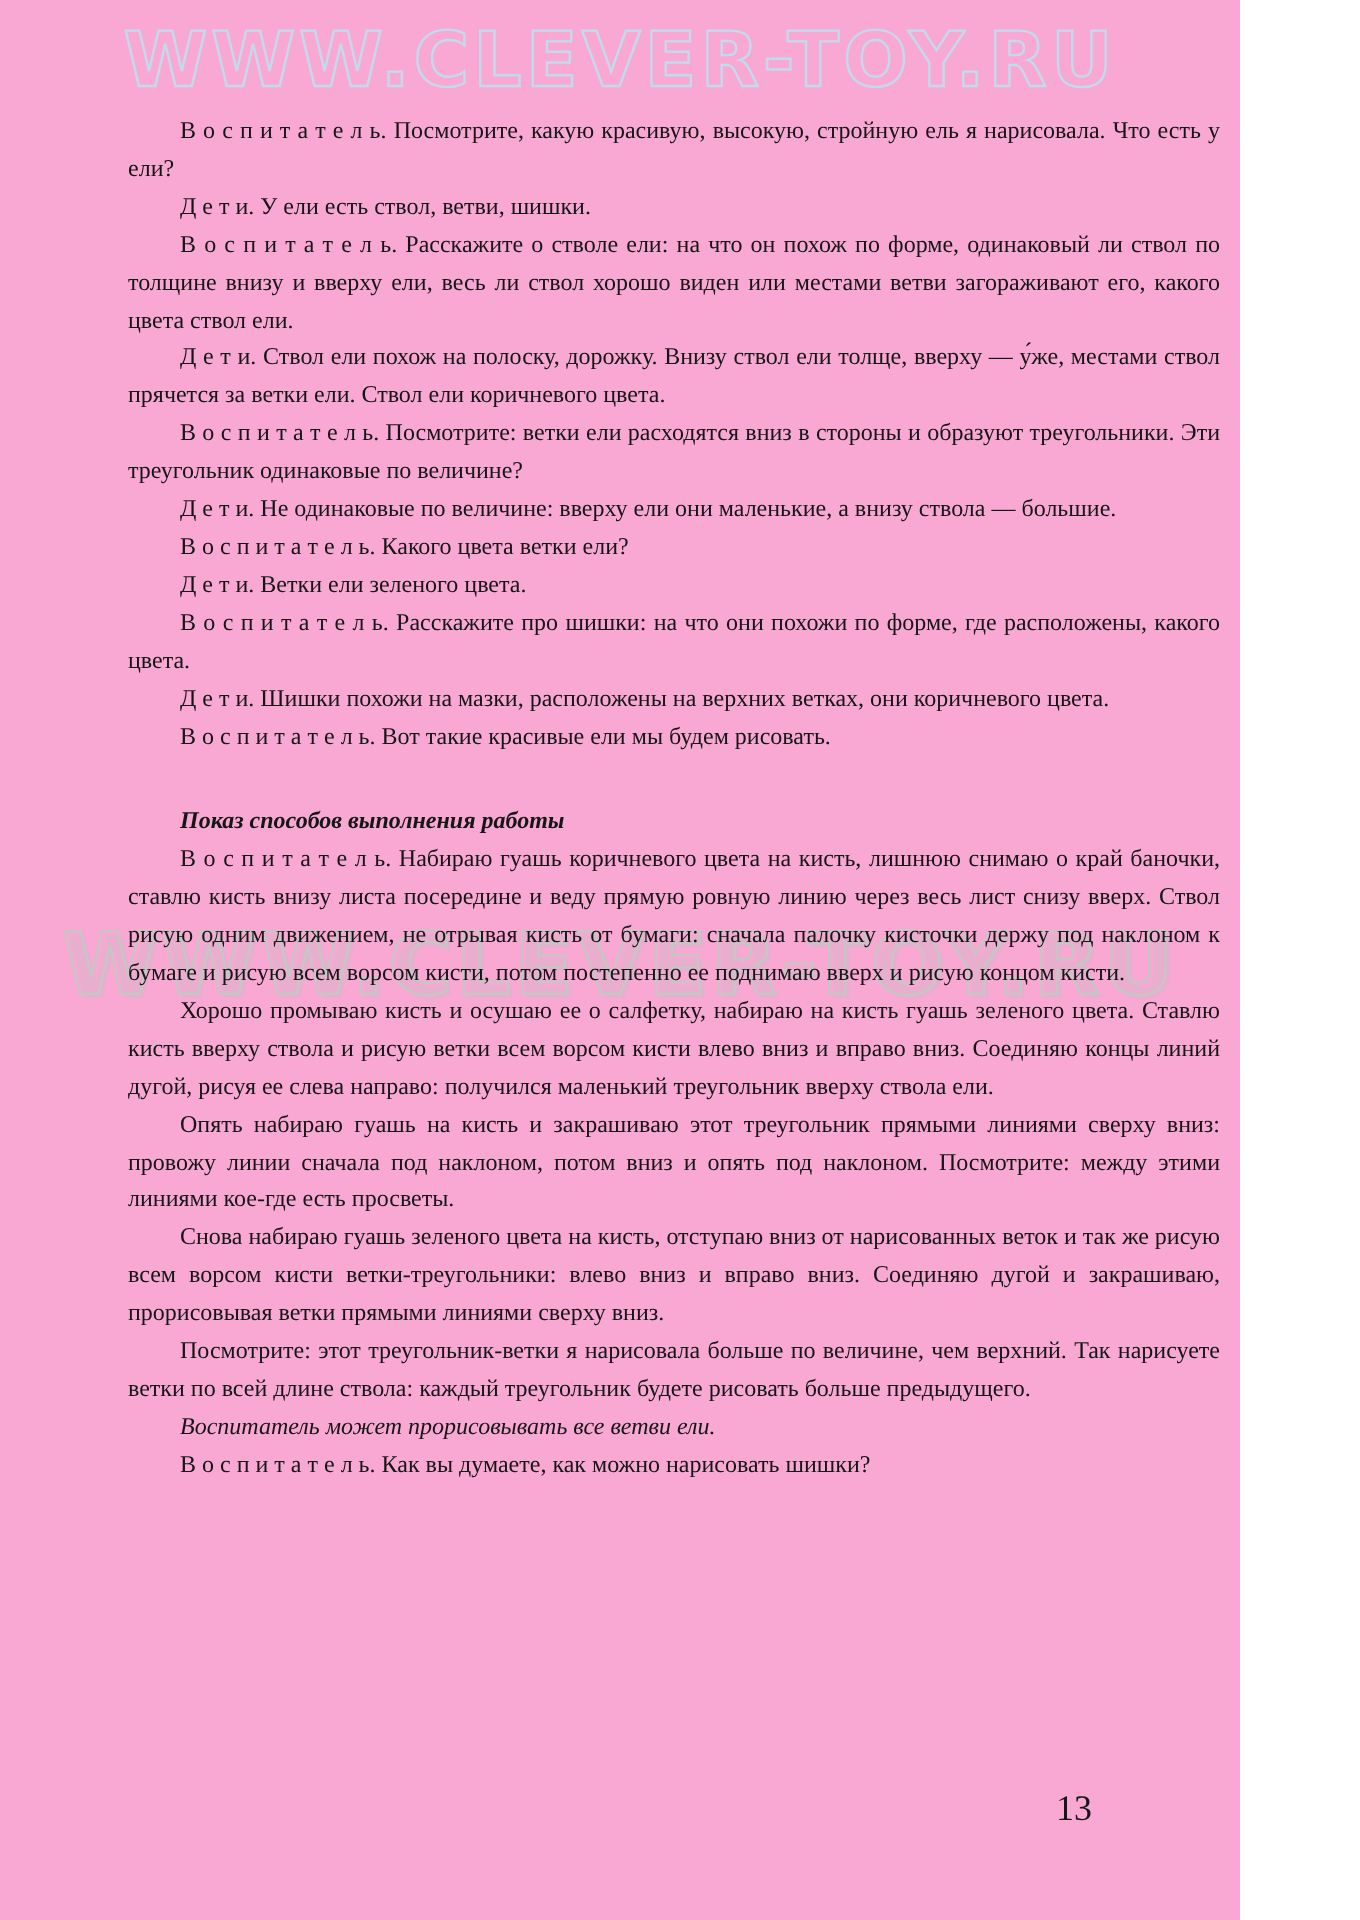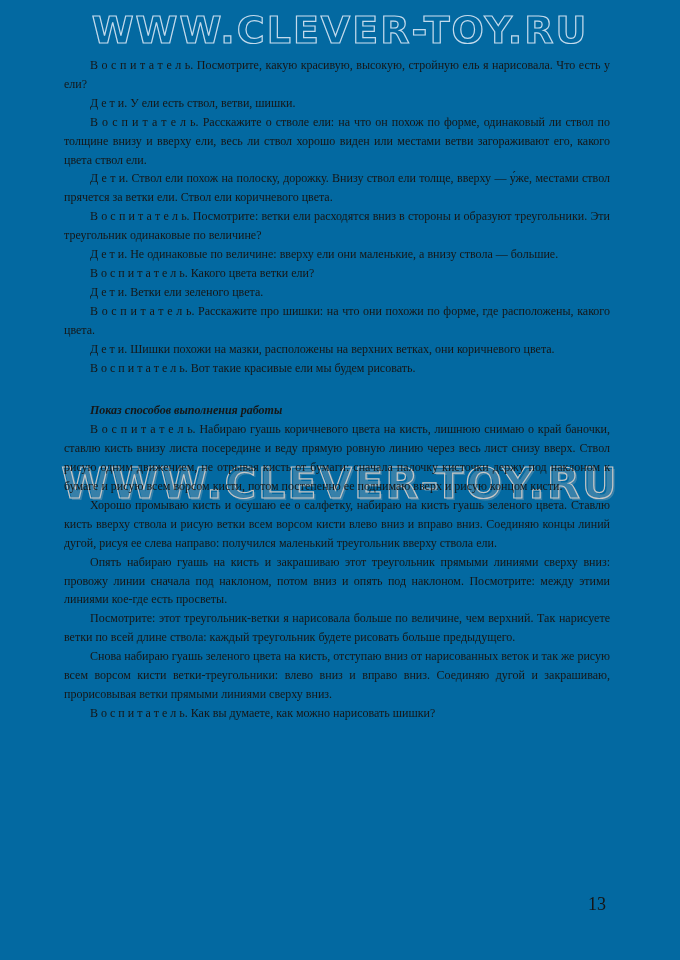--- a/index.html
+++ b/index.html
@@ -1,20 +1,20 @@
 <!DOCTYPE html>
 <html lang="ru"><head>
 <meta charset="utf-8">
 <style>
   html, body { margin: 0; padding: 0; background: #ffffff; }
   .page {
     position: relative;
-    width: 680px;
+    width: 620px;
     height: 960px;
-    background: #0369a1;
+    background: #f9a8d4;
     overflow: hidden;
     font-family: "Liberation Serif", serif;
   }
   .text-column {
     position: absolute;
     left: 64px;
     top: 56px;
     width: 546px;
     z-index: 1;
     color: #161616;
@@ -84,19 +84,20 @@
       <p class="normal">Д е т и. Не одинаковые по величине: вверху ели они маленькие, а внизу ствола — большие.</p>
       <p class="normal">В о с п и т а т е л ь. Какого цвета ветки ели?</p>
       <p class="normal">Д е т и. Ветки ели зеленого цвета.</p>
       <p class="normal">В о с п и т а т е л ь. Расскажите про шишки: на что они похожи по форме, где расположены, какого цвета.</p>
       <p class="normal">Д е т и. Шишки похожи на мазки, расположены на верхних ветках, они коричневого цвета.</p>
       <p class="normal">В о с п и т а т е л ь. Вот такие красивые ели мы будем рисовать.</p>
       <p class="heading">Показ способов выполнения работы</p>
       <p class="normal">В о с п и т а т е л ь. Набираю гуашь коричневого цвета на кисть, лишнюю снимаю о край баночки, ставлю кисть внизу листа посередине и веду прямую ровную линию через весь лист снизу вверх. Ствол рисую одним движением, не отрывая кисть от бумаги: сначала палочку кисточки держу под наклоном к бумаге и рисую всем ворсом кисти, потом постепенно ее поднимаю вверх и рисую концом кисти.</p>
       <p class="normal">Хорошо промываю кисть и осушаю ее о салфетку, набираю на кисть гуашь зеленого цвета. Ставлю кисть вверху ствола и рисую ветки всем ворсом кисти влево вниз и вправо вниз. Соединяю концы линий дугой, рисуя ее слева направо: получился маленький треугольник вверху ствола ели.</p>
       <p class="normal">Опять набираю гуашь на кисть и закрашиваю этот треугольник прямыми линиями сверху вниз: провожу линии сначала под наклоном, потом вниз и опять под наклоном. Посмотрите: между этими линиями кое-где есть просветы.</p>
+      <p class="normal">Снова набираю гуашь зеленого цвета на кисть, отступаю вниз от нарисованных веток и так же рисую всем ворсом кисти ветки-треугольники: влево вниз и вправо вниз. Соединяю дугой и закрашиваю, прорисовывая ветки прямыми линиями сверху вниз.</p>
       <p class="normal">Посмотрите: этот треугольник-ветки я нарисовала больше по величине, чем верхний. Так нарисуете ветки по всей длине ствола: каждый треугольник будете рисовать больше предыдущего.</p>
-      <p class="normal">Снова набираю гуашь зеленого цвета на кисть, отступаю вниз от нарисованных веток и так же рисую всем ворсом кисти ветки-треугольники: влево вниз и вправо вниз. Соединяю дугой и закрашиваю, прорисовывая ветки прямыми линиями сверху вниз.</p>
+      <p class="italic">Воспитатель может прорисовывать все ветви ели.</p>
       <p class="normal">В о с п и т а т е л ь. Как вы думаете, как можно нарисовать шишки?</p>
     </div>
 
   <div class="page-number">13</div>
 </div>
 
 </body></html>

